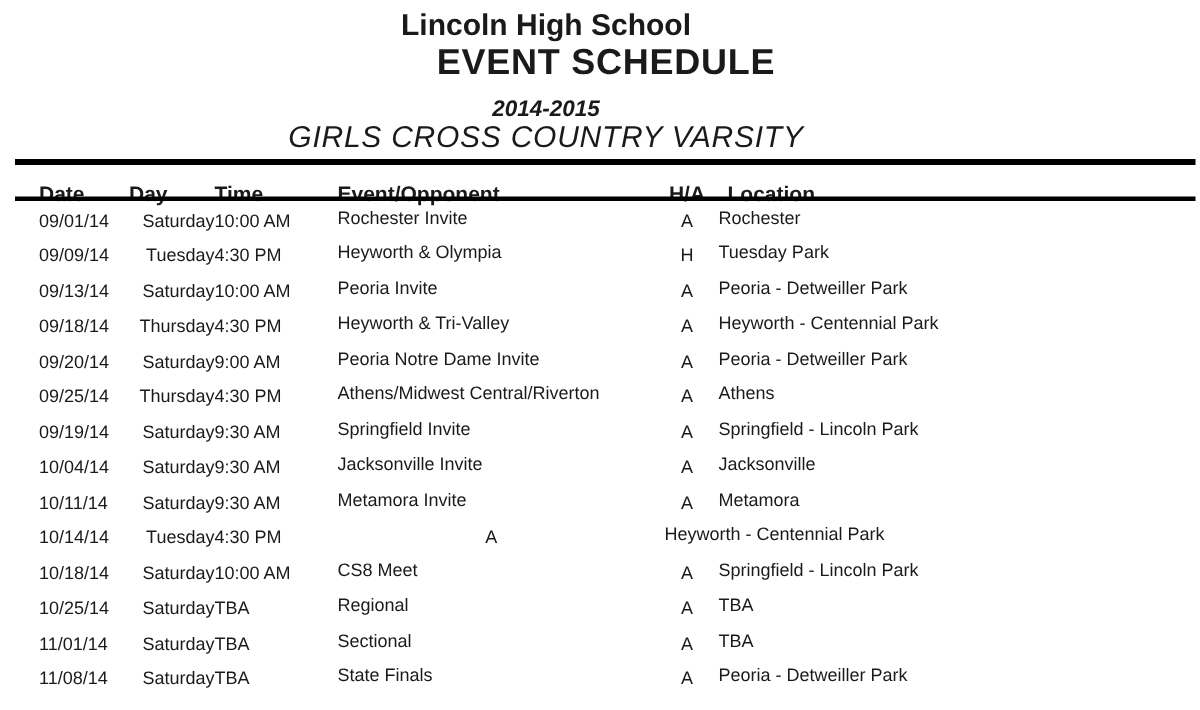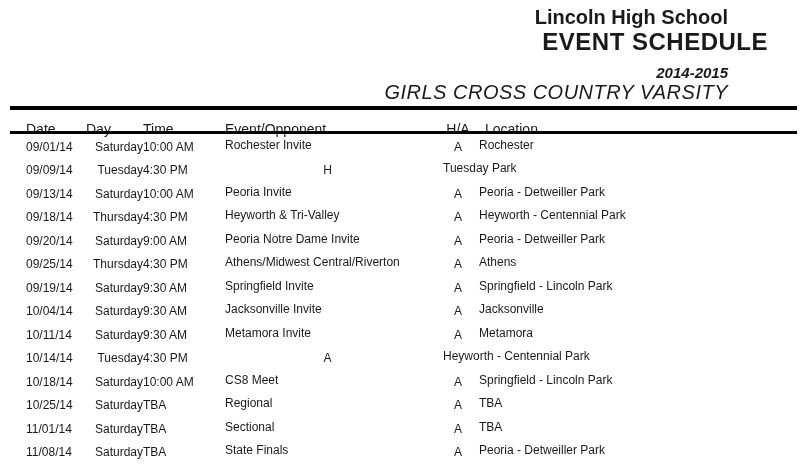--- a/index.html
+++ b/index.html
@@ -6,21 +6,21 @@
   body {
     width:800px; height:473px;
     background:#ffffff;
     color:#1a1a1a;
     font-family:"Liberation Sans", sans-serif;
     position:relative;
     overflow:hidden;
   }
 
   
-  .title-line { position:absolute; left:0; width:728px; text-align:right; white-space:nowrap; }
+  .title-line { position:absolute; left:0; width:728px; text-align:center; white-space:nowrap; }
   .t-school { top:6px;  font-size:20px; font-weight:bold; }
   .t-doc    { top:28px; font-size:24px; font-weight:bold; letter-spacing:0.5px;padding-left:40px; }
   .t-season { top:64px; font-size:15px; font-weight:bold; font-style:italic; }
   .t-team   { top:81px; font-size:20px; font-style:italic; letter-spacing:0.5px; }
 
   
   .rule { position:absolute; left:10px; right:3px; background:#000; }
   .rule-top { top:106px; height:4px; }
   .rule-mid { top:131px; height:3px; }
 
@@ -33,21 +33,21 @@
     width:100%;
     align-items:center;
   }
   .c-time { text-align:left; }
   .c-event { padding-left:10px; }
   .c-ha { text-align:center; }
   .c-loc { padding-left:3px; }
 
   .thead {
     position:absolute; top:110px; left:0; height:37px;
-    font-weight:normal; font-size:14px;
+    font-weight:bold; font-size:14px;
   }
   .thead .c-loc { padding-left:9px; }
 
   .rows { position:absolute; top:135px; left:0; width:100%; font-size:12px; }
   .row { height:23.5px; }
   .row .c-day { text-align:right; }
   .row .c-event, .row .c-loc { position:relative; top:-2px; }
   .row span { white-space:nowrap; overflow:visible; }
 </style>
 </head>
@@ -79,20 +79,21 @@
       <span class="c-time">10:00 AM</span>
       <span class="c-event">Rochester Invite</span>
       <span class="c-ha">A</span>
       <span class="c-loc">Rochester</span>
     </div>
 
     <div class="grid row">
       <span class="c-date">09/09/14</span>
       <span class="c-day">Tuesday</span>
       <span class="c-time">4:30 PM</span>
+      <span class="c-event">Heyworth &amp; Olympia</span>
       <span class="c-ha">H</span>
       <span class="c-loc">Tuesday Park</span>
     </div>
 
     <div class="grid row">
       <span class="c-date">09/13/14</span>
       <span class="c-day">Saturday</span>
       <span class="c-time">10:00 AM</span>
       <span class="c-event">Peoria Invite</span>
       <span class="c-ha">A</span>

